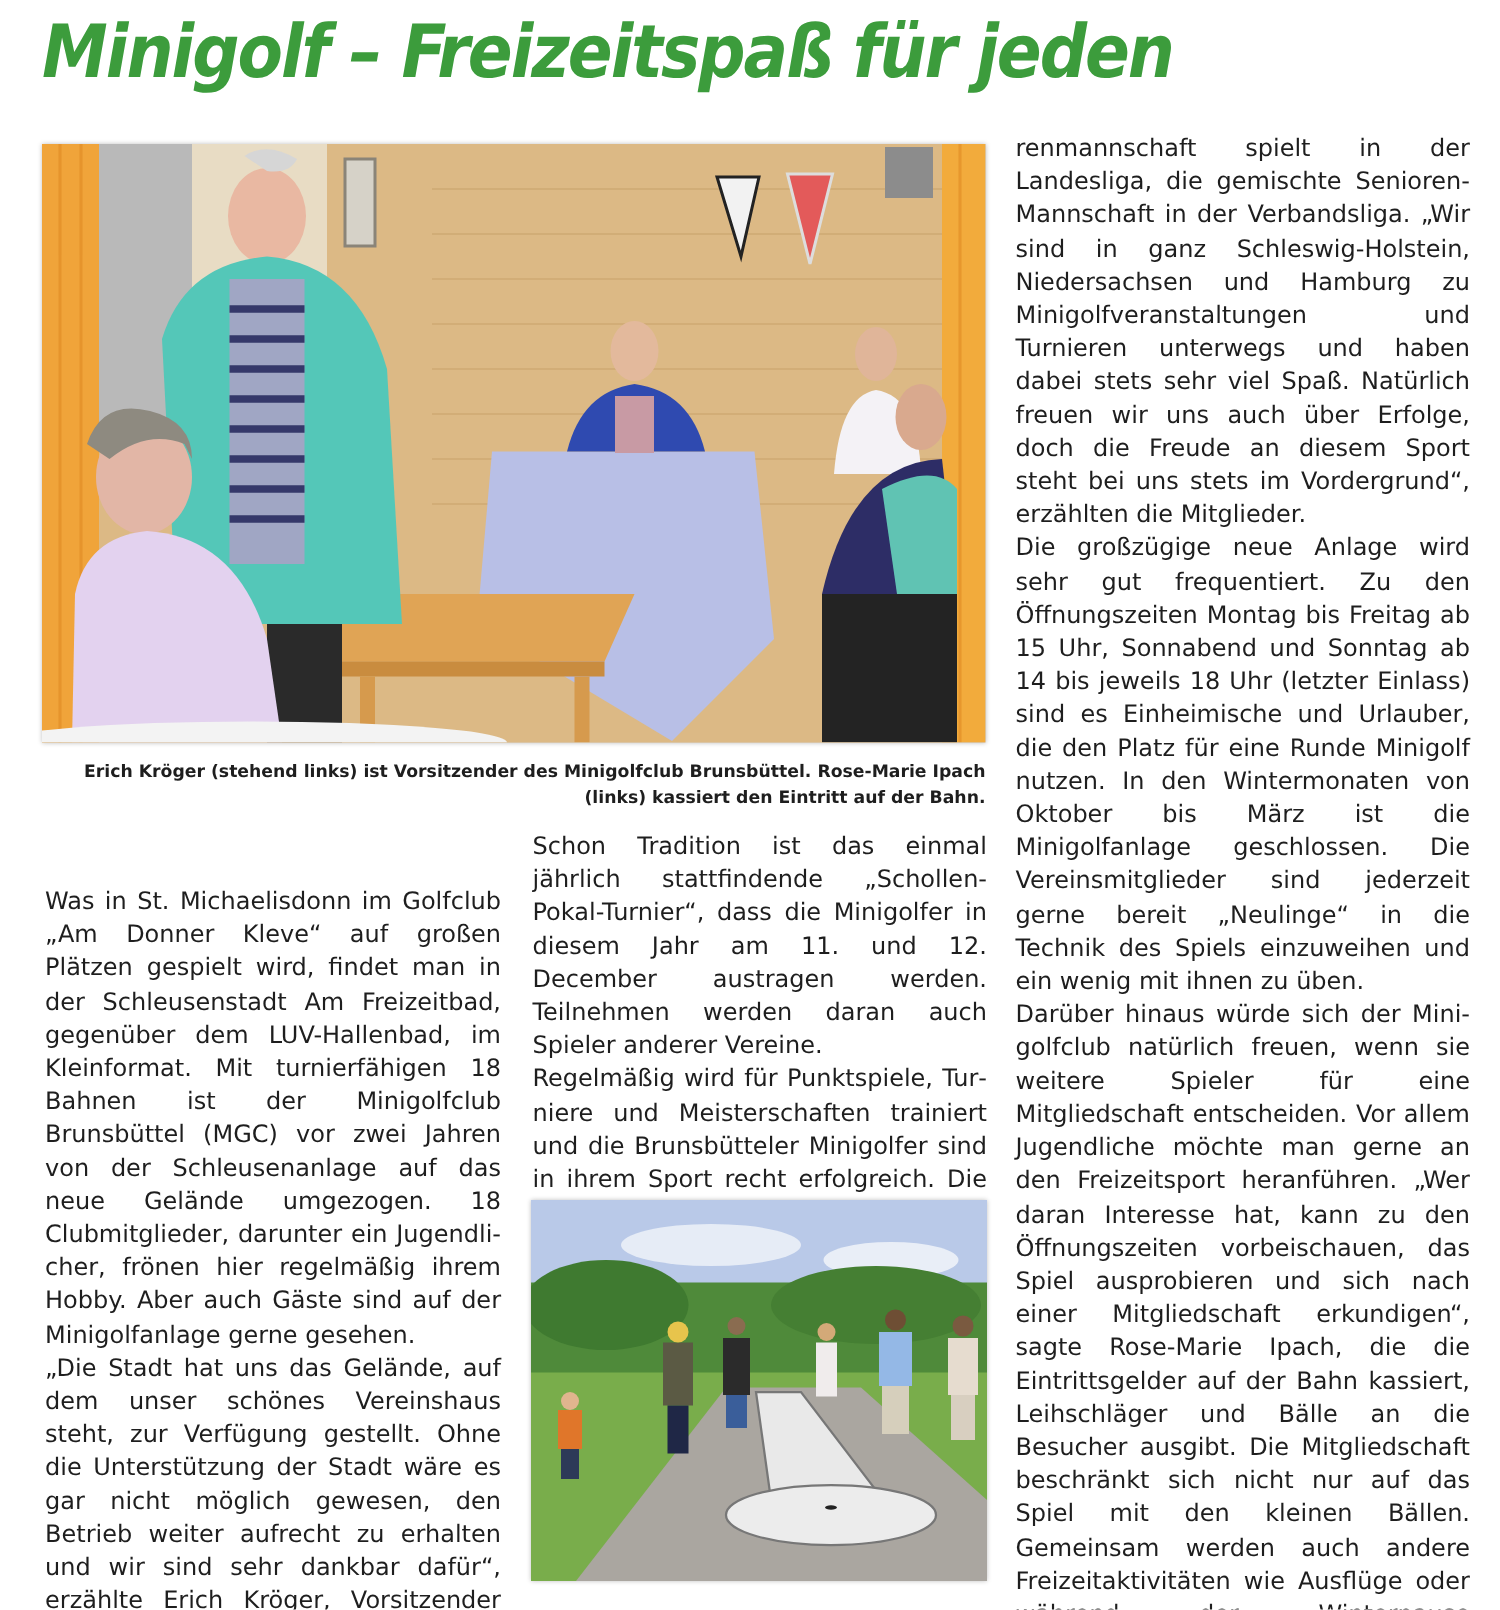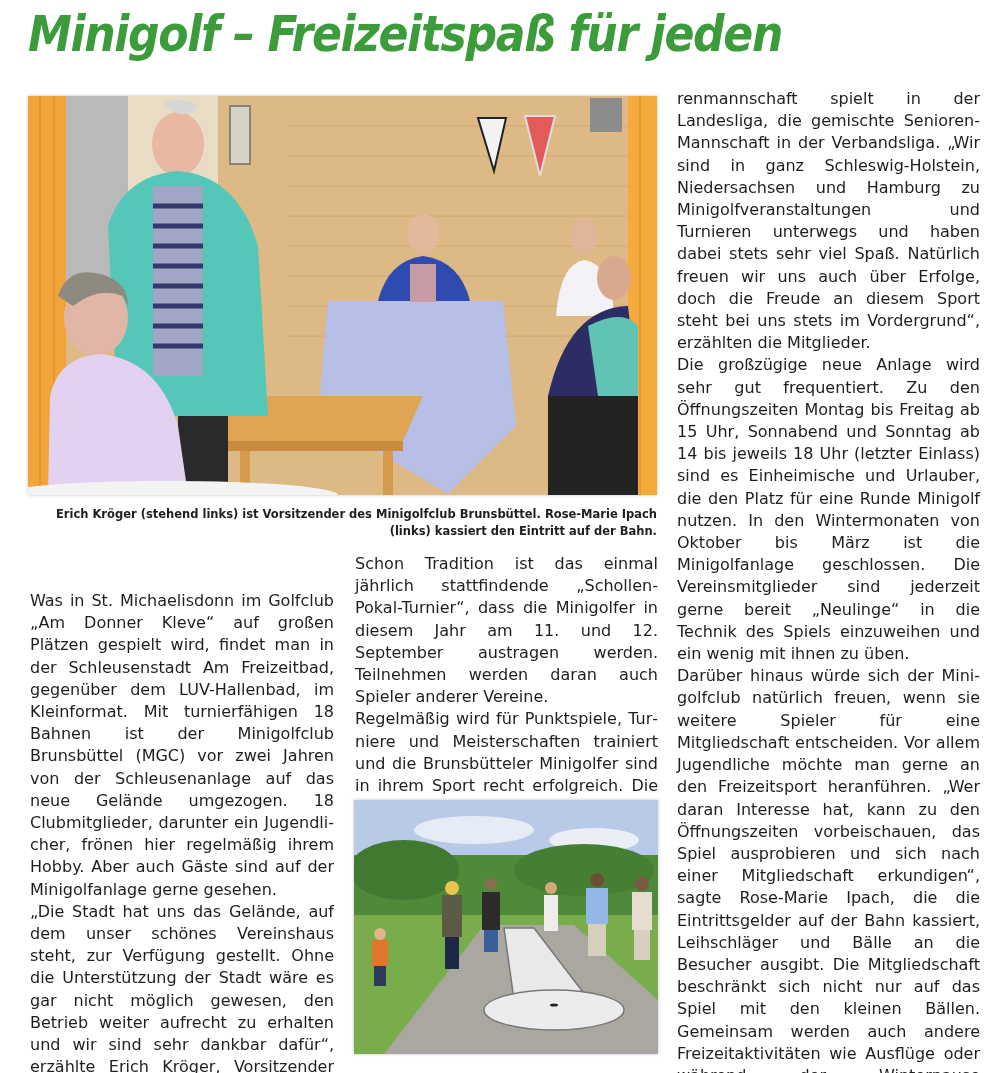--- a/index.html
+++ b/index.html
@@ -101,21 +101,21 @@
 </div>
 
 <div class="caption">Erich Kröger (stehend links) ist Vorsitzender des Minigolfclub Brunsbüttel. Rose-Marie Ipach (links) kassiert den Eintritt auf der Bahn.</div>
 
 <div class="col" id="col1">
   <p>Was in St. Michaelisdonn im Golfclub „Am Donner Kleve“ auf großen Plätzen gespielt wird, findet man in der Schleu­senstadt Am Freizeitbad, gegenüber dem LUV-Hallenbad, im Kleinformat. Mit turnierfähigen 18 Bahnen ist der Minigolfclub Brunsbüttel (MGC) vor zwei Jahren von der Schleusenanlage auf das neue Gelände umgezogen. 18 Clubmitglieder, darunter ein Jugendli­cher, frönen hier regelmäßig ihrem Hobby. Aber auch Gäste sind auf der Minigolfanlage gerne gesehen.</p>
   <p>„Die Stadt hat uns das Gelände, auf dem unser schönes Vereinshaus steht, zur Verfügung gestellt. Ohne die Unterstüt­zung der Stadt wäre es gar nicht möglich gewesen, den Betrieb weiter aufrecht zu erhalten und wir sind sehr dankbar dafür“, erzählte Erich Kröger, Vorsitzender des 1964 gegründeten Mi­nigolfclubs.</p>
 </div>
 
 <div class="col" id="col2">
-  <p>Schon Tradition ist das einmal jährlich stattfindende „Schollen-Pokal-Turnier“, dass die Minigolfer in diesem Jahr am 11. und 12. September austragen werden. Teilnehmen werden daran auch Spieler anderer Vereine.</p>
+  <p>Schon Tradition ist das einmal jährlich stattfindende „Schollen-Pokal-Turnier“, dass die Minigolfer in diesem Jahr am 11. und 12. December austragen werden. Teilnehmen werden daran auch Spieler anderer Vereine.</p>
   <p>Regelmäßig wird für Punktspiele, Tur­niere und Meisterschaften trainiert und die Brunsbütteler Minigolfer sind in ihrem Sport recht erfolgreich. Die Her­</p>
 </div>
 
 <div class="photo" id="photo-bottom">
   <svg width="304" height="254" viewBox="0 0 304 254">
     <rect x="0" y="0" width="304" height="80" fill="#b9c9e8"></rect>
     <ellipse cx="120" cy="30" rx="60" ry="14" fill="#e6ecf6"></ellipse>
     <ellipse cx="240" cy="40" rx="45" ry="12" fill="#e9eef7"></ellipse>
     <rect x="0" y="55" width="304" height="70" fill="#4f8a3a"></rect>
     <ellipse cx="50" cy="70" rx="55" ry="30" fill="#3f7a30"></ellipse>

